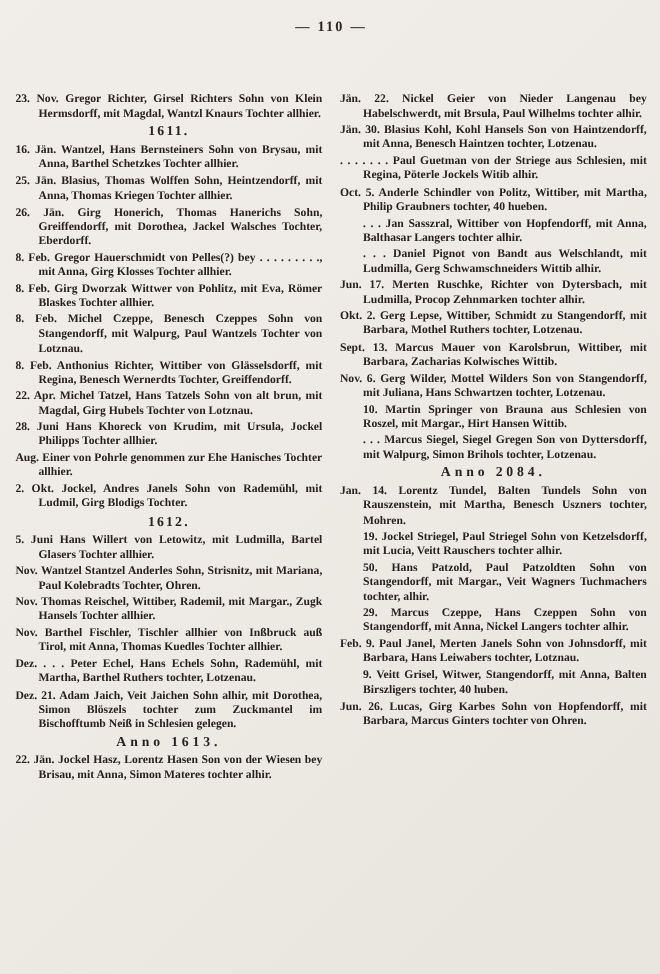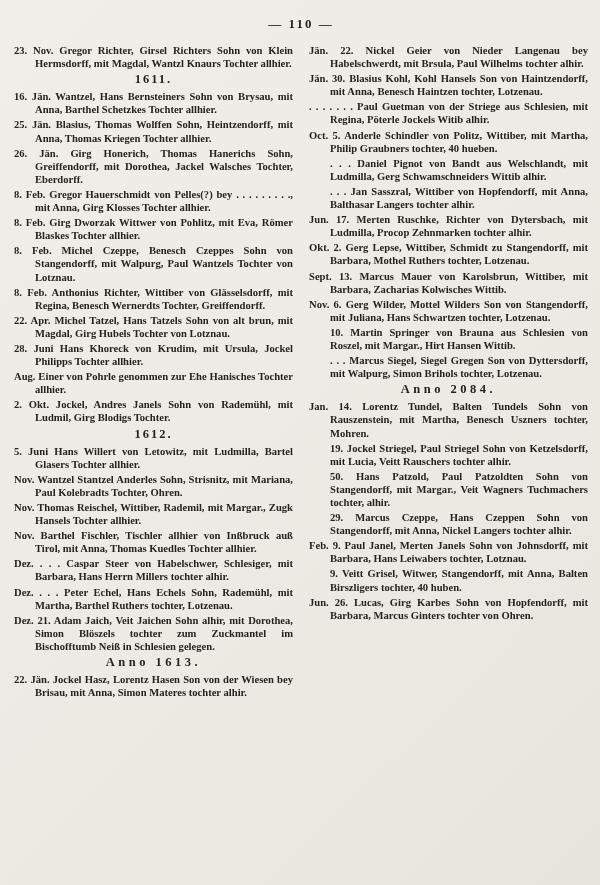--- a/index.html
+++ b/index.html
@@ -33,20 +33,21 @@
     display: flex;
     gap: 16px;
   }
   .column {
     width: 279px;
     font-weight: 700;
     font-size: 10.6px;
     line-height: 13.1px;
     text-align: justify;
     color: #27221e;
+    margin-top: 40px;
   }
   .entry {
     padding-left: 21px;
     text-indent: -21px;
     margin-bottom: 2px;
   }
   .subentry {
     padding-left: 21px;
     text-indent: 0;
     margin-bottom: 2px;
@@ -82,33 +83,32 @@
         <div class="entry">8. Feb. Anthonius Richter, Wittiber von Glässelsdorff, mit Regina, Benesch Wernerdts Tochter, Greiffendorff.</div>
         <div class="entry">22. Apr. Michel Tatzel, Hans Tatzels Sohn von alt brun, mit Magdal, Girg Hubels Tochter von Lotznau.</div>
         <div class="entry">28. Juni Hans Khoreck von Krudim, mit Ursula, Jockel Philipps Tochter allhier.</div>
         <div class="entry">Aug. Einer von Pohrle genommen zur Ehe Hanisches Tochter allhier.</div>
         <div class="entry">2. Okt. Jockel, Andres Janels Sohn von Rademühl, mit Ludmil, Girg Blodigs Tochter.</div>
         <div class="year">1612.</div>
         <div class="entry">5. Juni Hans Willert von Letowitz, mit Ludmilla, Bartel Glasers Tochter allhier.</div>
         <div class="entry">Nov. Wantzel Stantzel Anderles Sohn, Strisnitz, mit Mariana, Paul Kolebradts Tochter, Ohren.</div>
         <div class="entry">Nov. Thomas Reischel, Wittiber, Rademil, mit Margar., Zugk Hansels Tochter allhier.</div>
         <div class="entry">Nov. Barthel Fischler, Tischler allhier von Inßbruck auß Tirol, mit Anna, Thomas Kuedles Tochter allhier.</div>
-        <div class="entry">Dez. . . . Caspar Steer von Habelschwer, Schlesiger, mit Barbara, Hans Herrn Millers tochter alhir.</div>
         <div class="entry">Dez. . . . Peter Echel, Hans Echels Sohn, Rademühl, mit Martha, Barthel Ruthers tochter, Lotzenau.</div>
         <div class="entry">Dez. 21. Adam Jaich, Veit Jaichen Sohn alhir, mit Dorothea, Simon Blöszels tochter zum Zuckmantel im Bischofftumb Neiß in Schlesien gelegen.</div>
         <div class="year spaced">Anno 1613.</div>
         <div class="entry">22. Jän. Jockel Hasz, Lorentz Hasen Son von der Wiesen bey Brisau, mit Anna, Simon Materes tochter alhir.</div>
       </div>
     <div class="column">
         <div class="entry">Jän. 22. Nickel Geier von Nieder Langenau bey Habelschwerdt, mit Brsula, Paul Wilhelms tochter alhir.</div>
         <div class="entry">Jän. 30. Blasius Kohl, Kohl Hansels Son von Haintzendorff, mit Anna, Benesch Haintzen tochter, Lotzenau.</div>
         <div class="entry">. . . . . . . Paul Guetman von der Striege aus Schlesien, mit Regina, Pöterle Jockels Witib alhir.</div>
         <div class="entry">Oct. 5. Anderle Schindler von Politz, Wittiber, mit Martha, Philip Graubners tochter, 40 hueben.</div>
+        <div class="subentry">. . . Jan Sasszral, Wittiber von Hopfendorff, mit Anna, Balthasar Langers tochter alhir.</div>
         <div class="subentry">. . . Daniel Pignot von Bandt aus Welschlandt, mit Ludmilla, Gerg Schwamschneiders Wittib alhir.</div>
-        <div class="subentry">. . . Jan Sasszral, Wittiber von Hopfendorff, mit Anna, Balthasar Langers tochter alhir.</div>
         <div class="entry">Jun. 17. Merten Ruschke, Richter von Dytersbach, mit Ludmilla, Procop Zehnmarken tochter alhir.</div>
         <div class="entry">Okt. 2. Gerg Lepse, Wittiber, Schmidt zu Stangendorff, mit Barbara, Mothel Ruthers tochter, Lotzenau.</div>
         <div class="entry">Sept. 13. Marcus Mauer von Karolsbrun, Wittiber, mit Barbara, Zacharias Kolwisches Wittib.</div>
         <div class="entry">Nov. 6. Gerg Wilder, Mottel Wilders Son von Stangendorff, mit Juliana, Hans Schwartzen tochter, Lotzenau.</div>
         <div class="subentry">10. Martin Springer von Brauna aus Schlesien von Roszel, mit Margar., Hirt Hansen Wittib.</div>
         <div class="subentry">. . . Marcus Siegel, Siegel Gregen Son von Dyttersdorff, mit Walpurg, Simon Brihols tochter, Lotzenau.</div>
         <div class="year spaced">Anno 2084.</div>
         <div class="entry">Jan. 14. Lorentz Tundel, Balten Tundels Sohn von Rauszenstein, mit Martha, Benesch Uszners tochter, Mohren.</div>
         <div class="subentry">19. Jockel Striegel, Paul Striegel Sohn von Ketzelsdorff, mit Lucia, Veitt Rauschers tochter alhir.</div>
         <div class="subentry">50. Hans Patzold, Paul Patzoldten Sohn von Stangendorff, mit Margar., Veit Wagners Tuchmachers tochter, alhir.</div>

